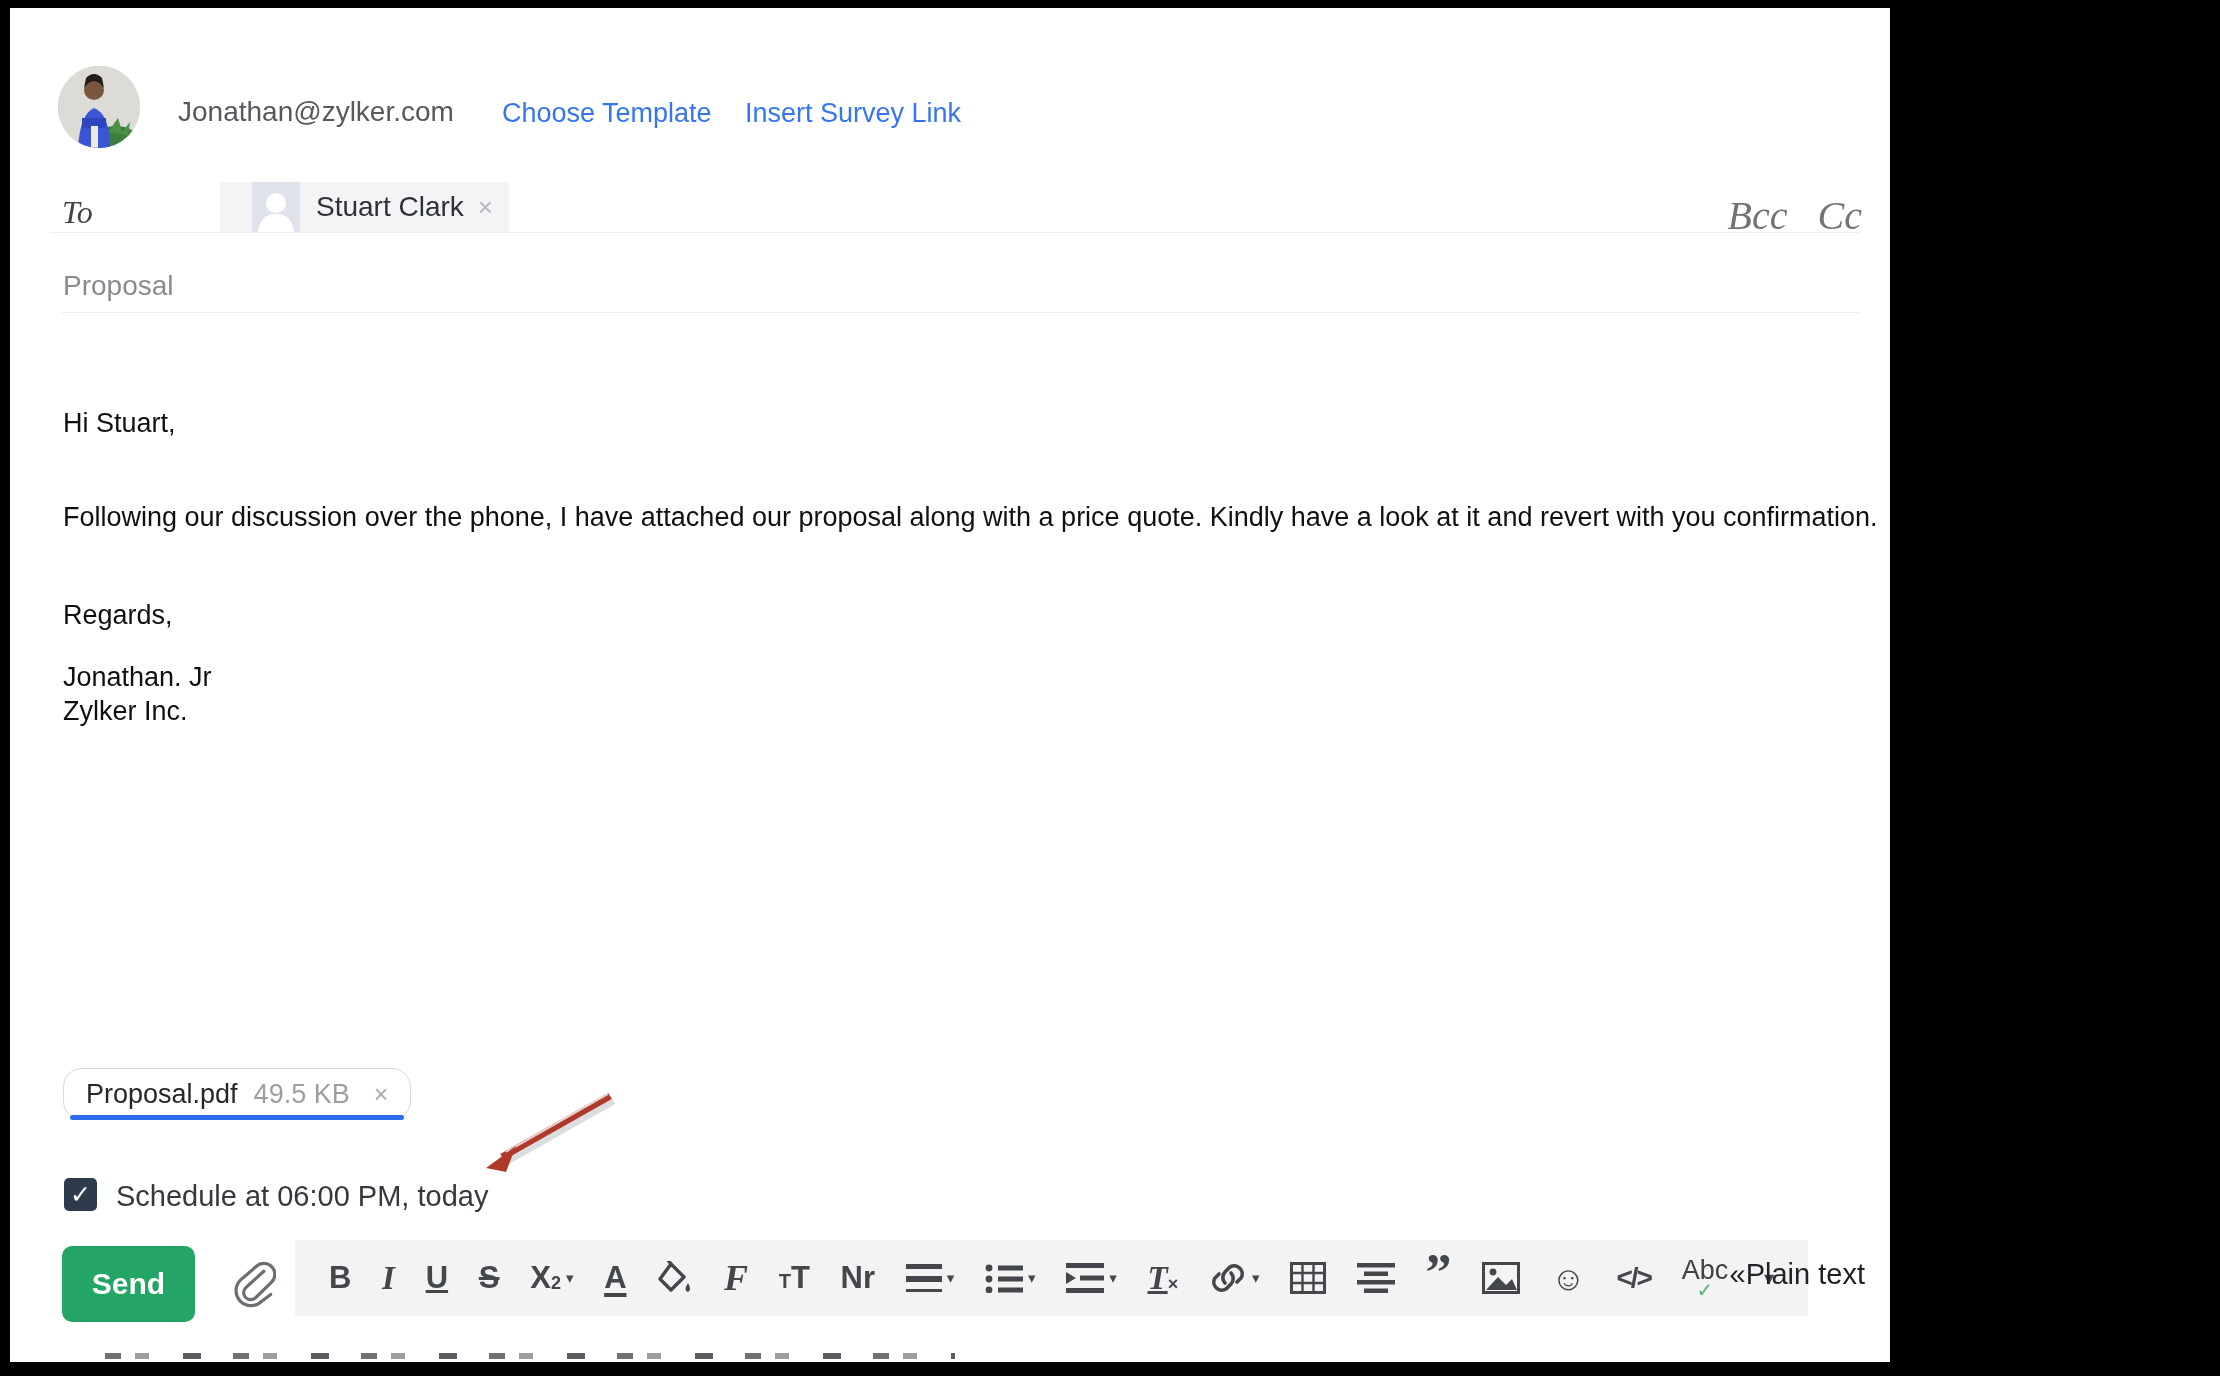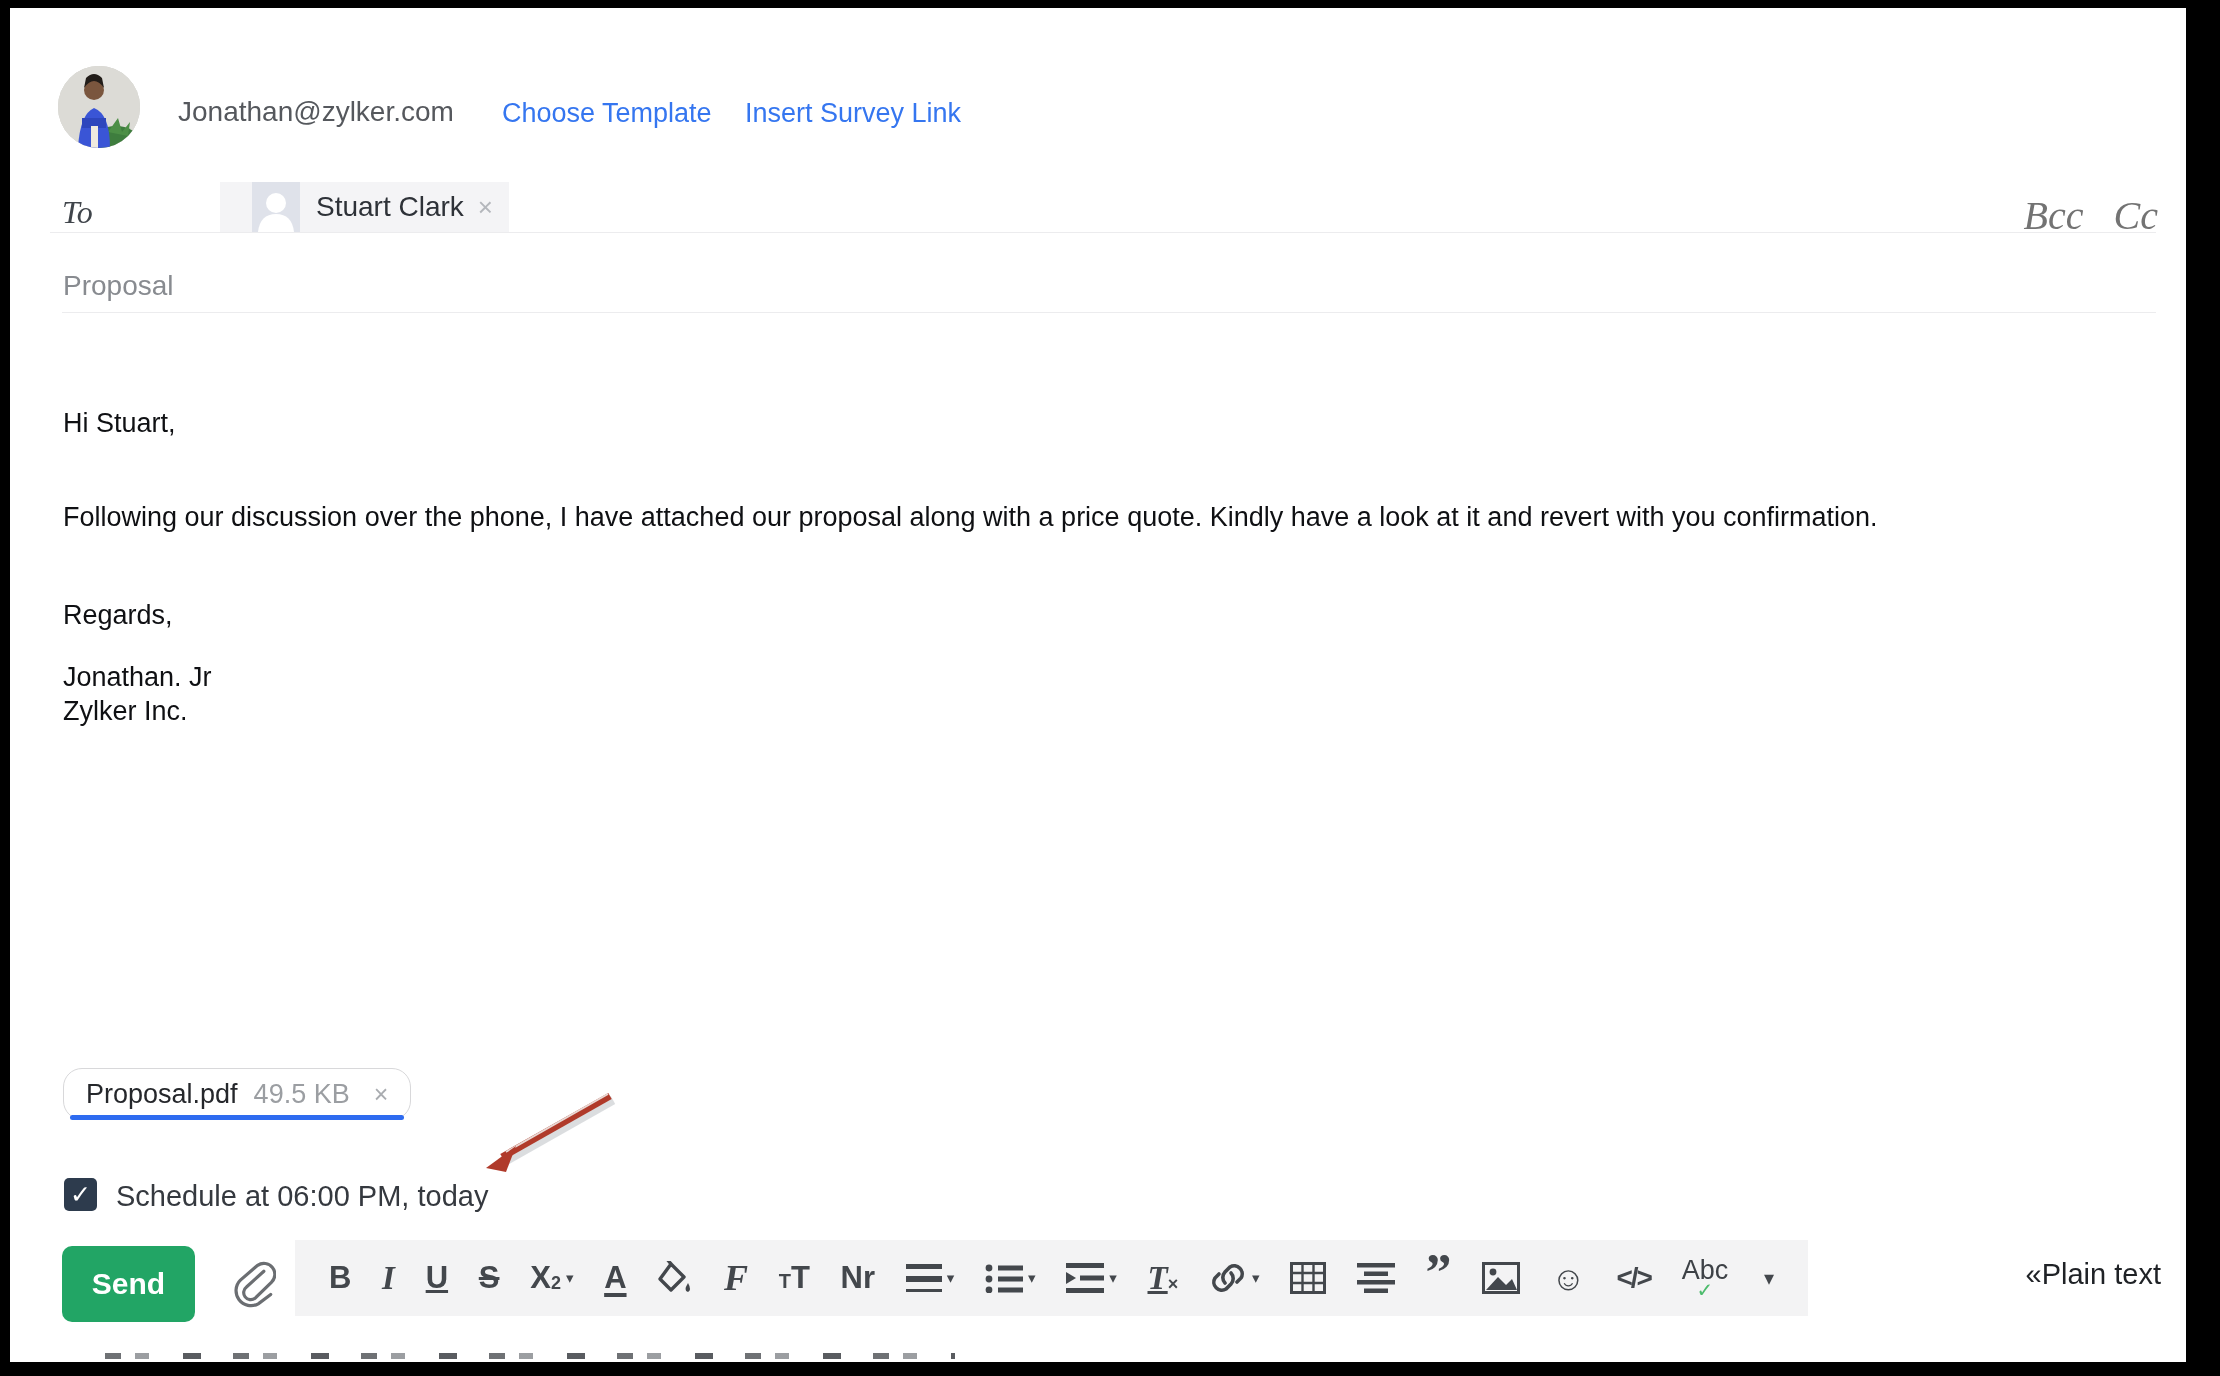--- a/index.html
+++ b/index.html
@@ -1,17 +1,17 @@
 <!DOCTYPE html>
 <html><head>
 <meta charset="utf-8">
 <style>
   * { margin:0; padding:0; box-sizing:border-box; }
   html,body { width:2220px; height:1376px; background:#000; font-family:"Liberation Sans", sans-serif; }
-  .frame { position:absolute; left:10px; top:8px; width:2176px; height:1354px; background:#ffffff; overflow:hidden; }
+  .frame { position:absolute; left:10px; top:8px; width:1880px; height:1354px; background:#ffffff; overflow:hidden; }
 
   
   .avatar { position:absolute; left:48px; top:58px; width:82px; height:82px; border-radius:50%; overflow:hidden; background:#d8d7d2; }
   .from-email { position:absolute; left:168px; top:88px; font-size:28px; color:#55585d; }
   .hlink { position:absolute; top:90px; font-size:27px; color:#3576f0; cursor:pointer; }
   .hlink.tpl { left:492px; }
   .hlink.svy { left:735px; }
 
   
   .to-label { position:absolute; left:52px; top:186px; font-family:"Liberation Serif", serif; font-style:italic; font-size:32px; color:#40454b; }

